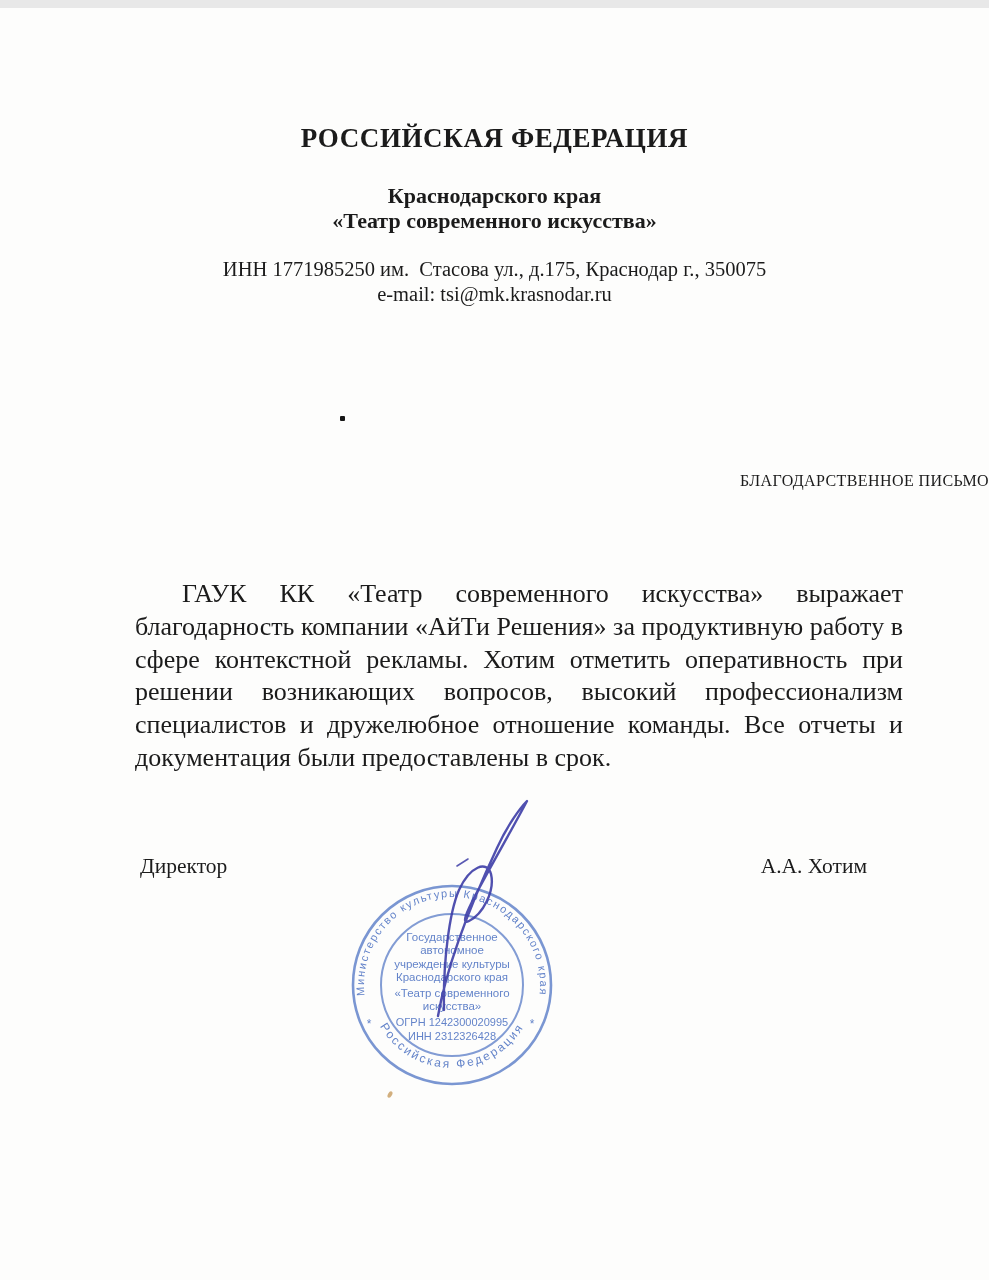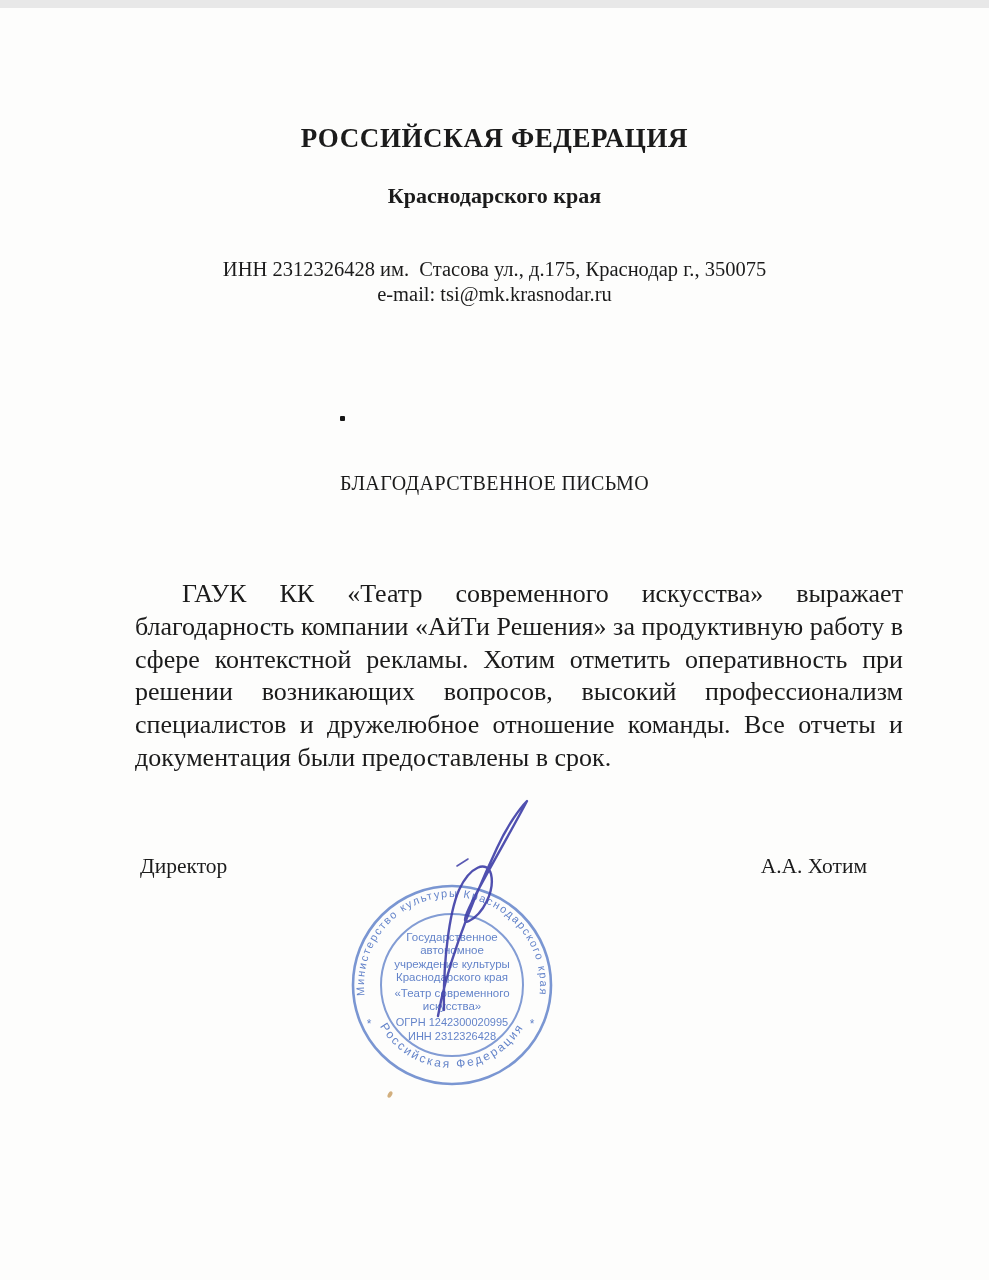--- a/index.html
+++ b/index.html
@@ -33,21 +33,21 @@
     position:absolute; left:340px; top:408px;
     width:5px; height:5px; background:#161616; border-radius:1px;
   }
   .scan-speck2 {
     position:absolute; left:388px; top:1083px;
     width:4px; height:7px; background:#c79b5e; border-radius:50%;
     transform:rotate(30deg); opacity:.8;
   }
   .letter-title {
     top:464px;
-    font-size:20px; letter-spacing:0.4px;
+    font-size:16px; letter-spacing:0.4px;text-align:right;
   }
   .letter-body {
     position:absolute; left:135px; top:570px; width:768px;
     font-size:26px; line-height:32.8px;
     text-align:justify; text-align-last:left;
     text-indent:47px;
     margin:0;
   }
   .sign-row {
     position:absolute; left:140px; right:122px; top:846px;
@@ -75,23 +75,24 @@
 </style>
 </head>
 <body>
 
 <div class="page">
 
   <div class="centered country-title">РОССИЙСКАЯ ФЕДЕРАЦИЯ</div>
 
   <div class="centered org-block">
     <div>Краснодарского края</div>
+    <div>«Театр современного искусства»</div>
   </div>
 
-  <div class="centered address-line">ИНН 2312326428 им.  Стасова ул., д.175, Краснодар г., 350075</div>
+  <div class="centered address-line">ИНН 1771985250 им.  Стасова ул., д.175, Краснодар г., 350075</div>
 
   <div class="centered email-line">e-mail: tsi@mk.krasnodar.ru</div>
 
   <div class="scan-speck"></div>
 
   <div class="centered letter-title">БЛАГОДАРСТВЕННОЕ ПИСЬМО</div>
 
   <p class="letter-body">ГАУК КК «Театр современного искусства» выражает благодарность компании «АйТи Решения» за продуктивную работу в сфере контекстной рекламы. Хотим отметить оперативность при решении возникающих вопросов, высокий профессионализм специалистов и дружелюбное отношение команды. Все отчеты и документация были предоставлены в срок.</p>
 
   <div class="sign-row">

